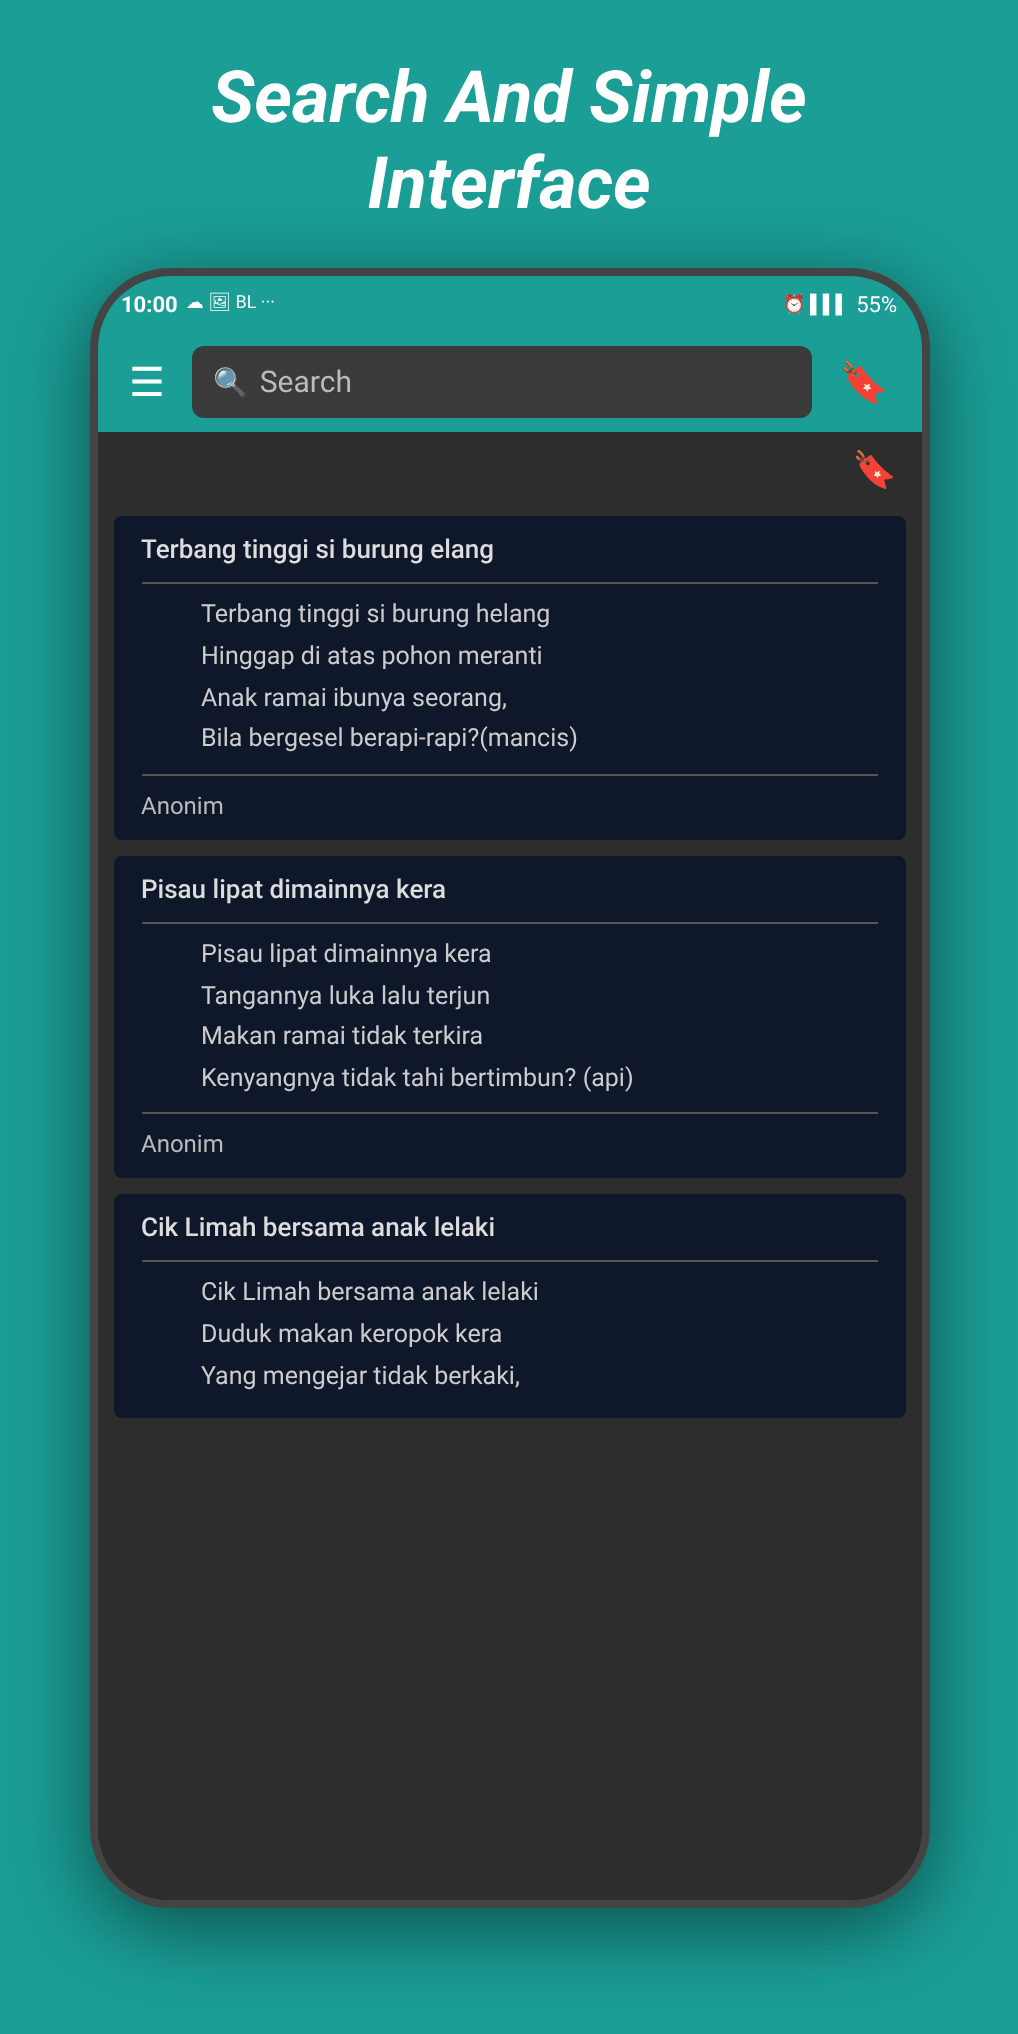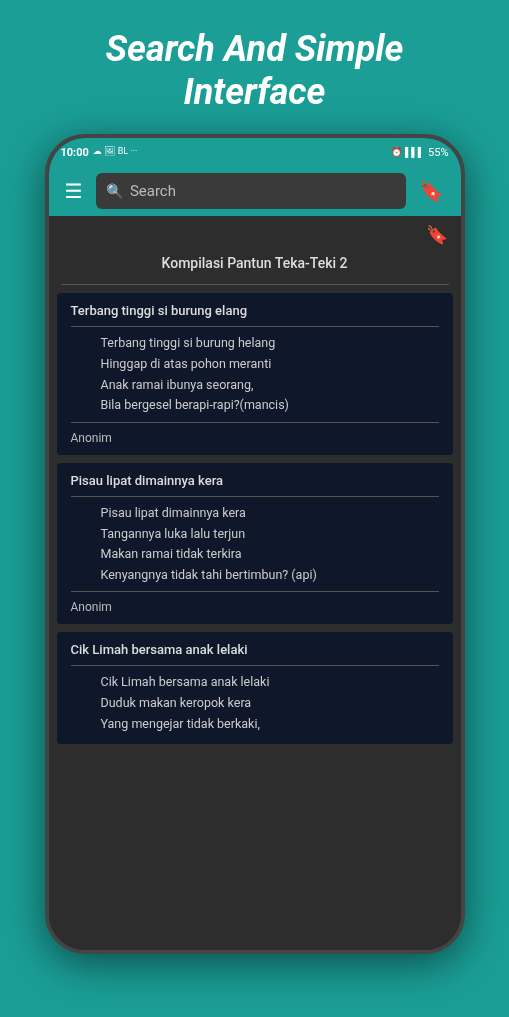--- a/index.html
+++ b/index.html
@@ -221,23 +221,20 @@
     <div class="bookmark-btn">
       <span>🔖</span>
     </div>
   </div>
 
   <div class="content-area">
 
     <div class="book-header">
       <span class="book-bookmark-icon">🔖</span>
     </div>
-    <div class="book-title-row">
-      <span class="book-title-text">Kompilasi Pantun Teka-Teki 2</span>
-    </div>
 
     <div class="pantun-card">
       <div class="pantun-title">Terbang tinggi si burung elang</div>
       <hr class="pantun-divider">
       <div class="pantun-lines">
         <span class="pantun-line">Terbang tinggi si burung helang</span>
         <span class="pantun-line">Hinggap di atas pohon meranti</span>
         <span class="pantun-line">Anak ramai ibunya seorang,</span>
         <span class="pantun-line">Bila bergesel berapi-rapi?(mancis)</span>
       </div>

